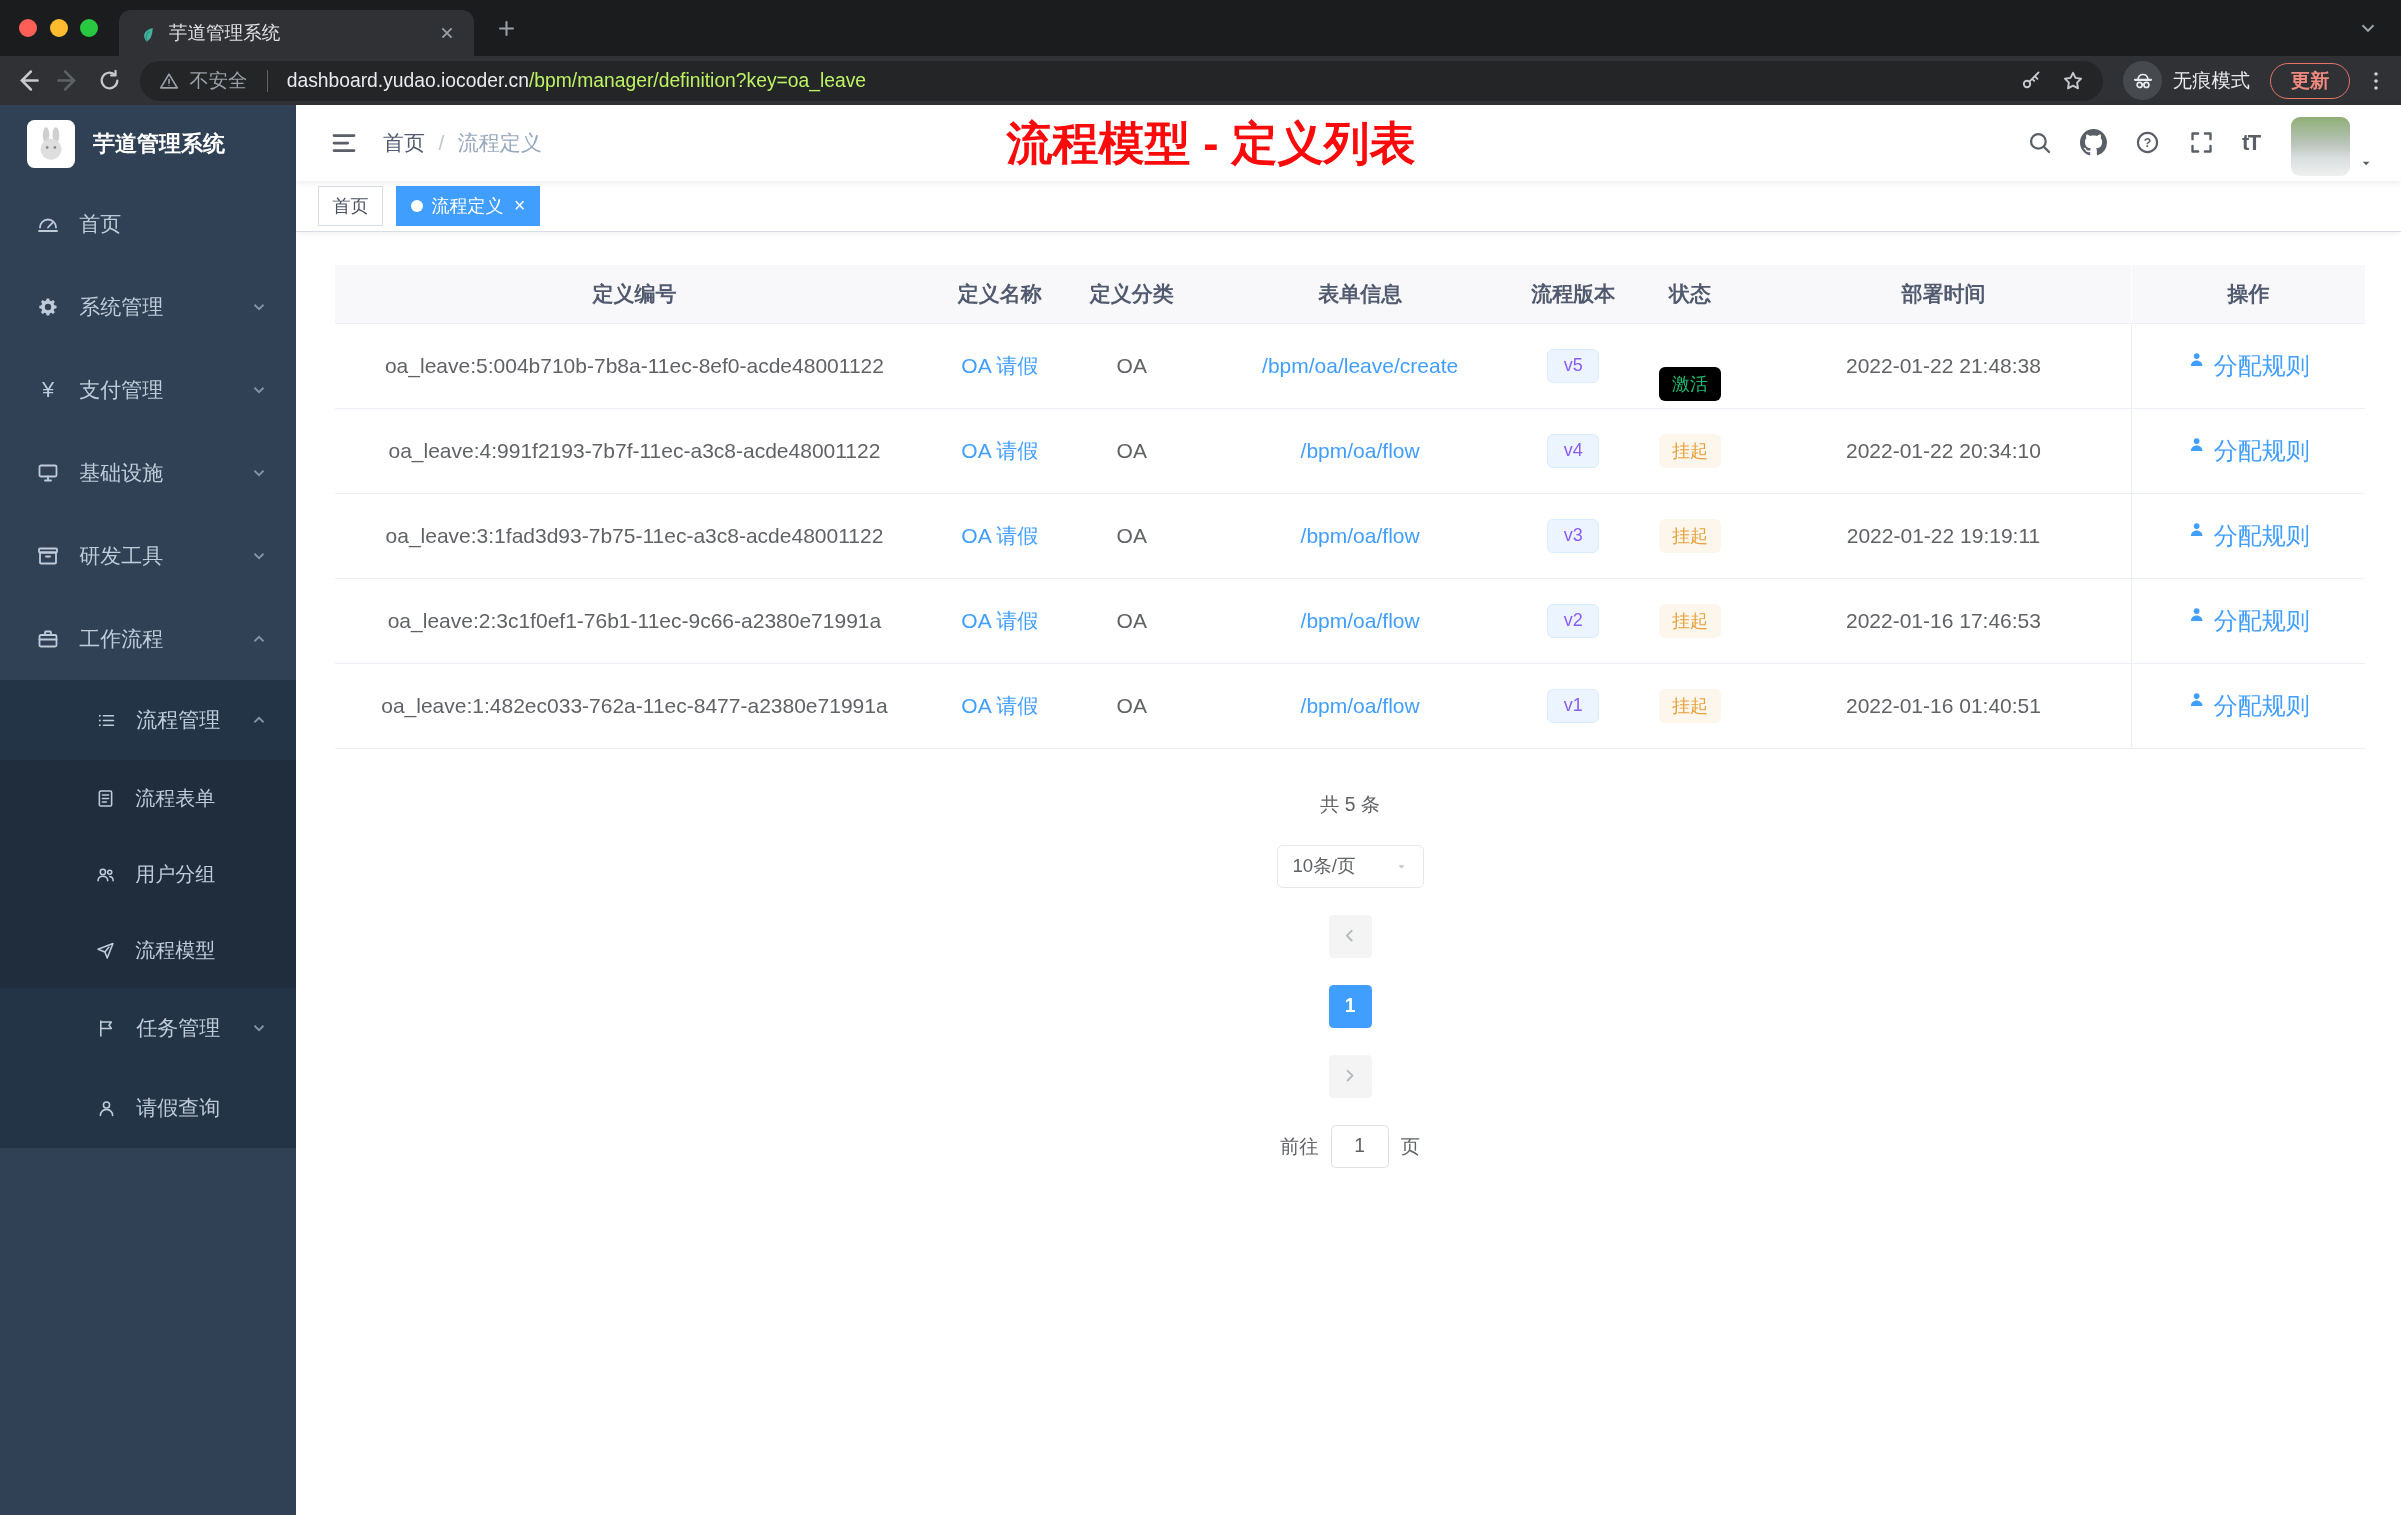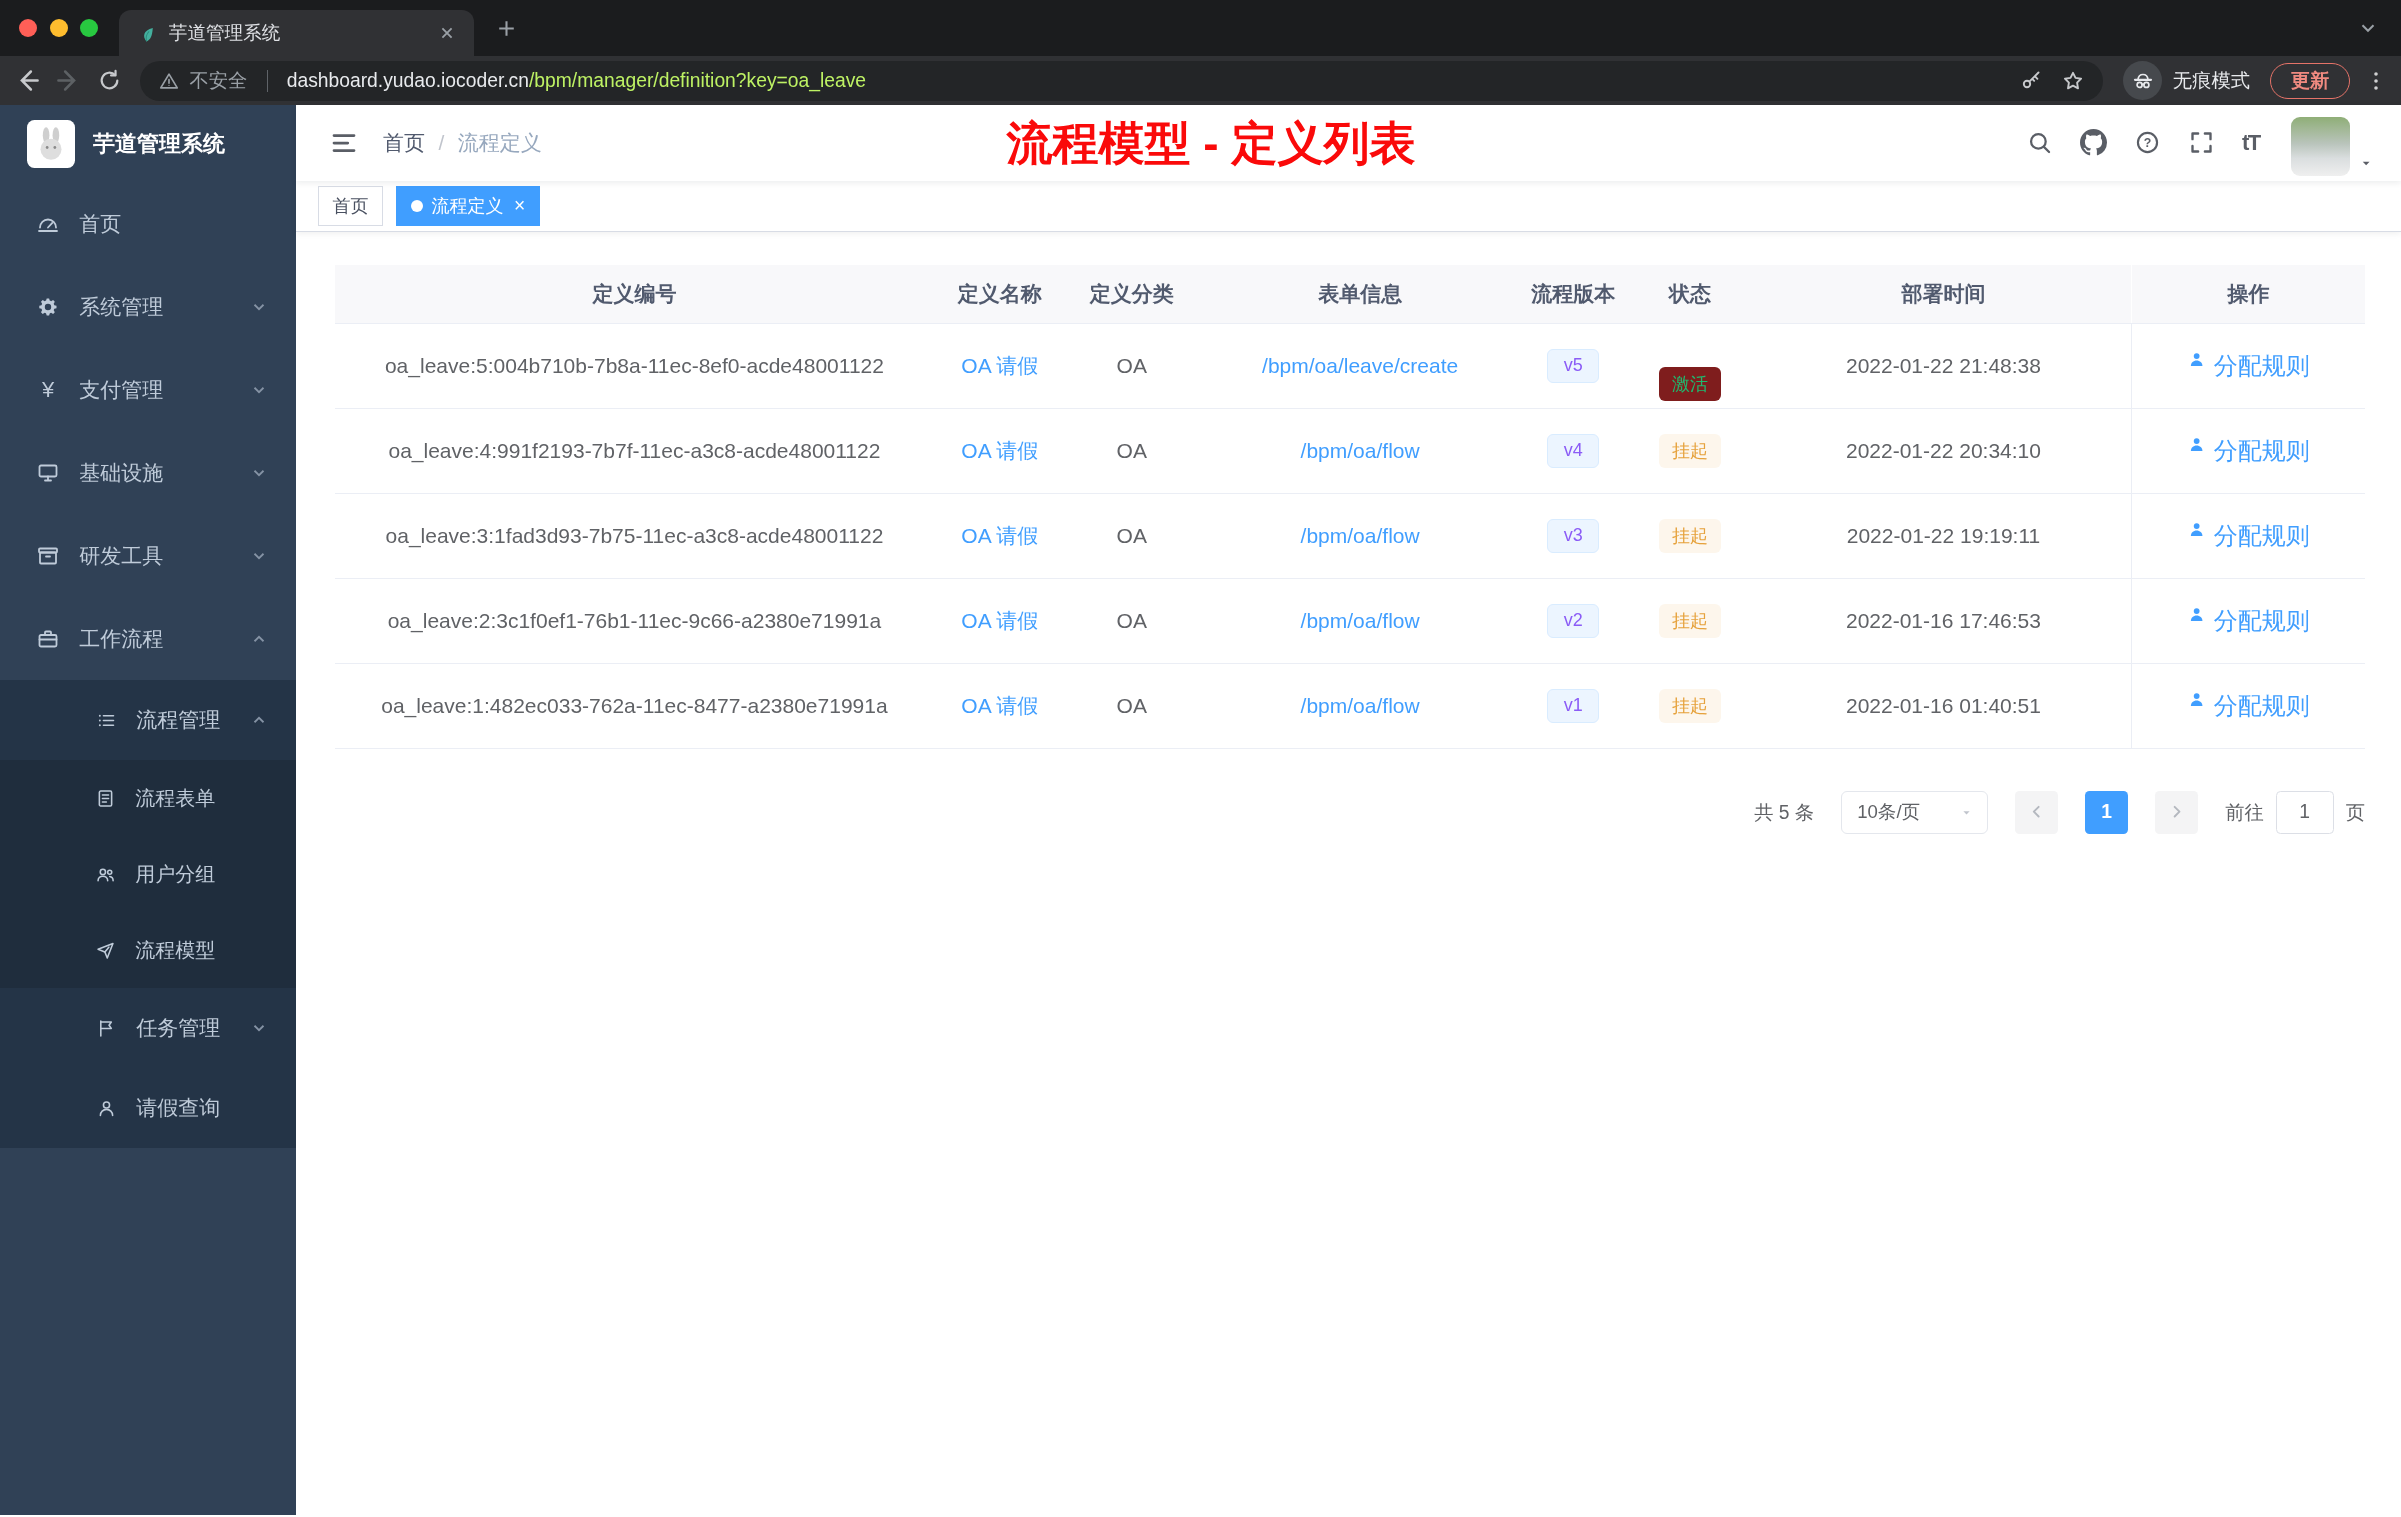--- a/index.html
+++ b/index.html
@@ -94,25 +94,25 @@
   thead th.c7 { border-left:1.5px solid #fff; }
   tbody td { height:85px; border-bottom:0.7px solid #ebeef5; font-size:21px; color:#606266;
              text-align:center; white-space:nowrap; overflow:hidden; }
   tbody td.c7 { border-left:0.7px solid #ebeef5; }
   .lnk { color:#409eff; font-size:21px; }
   .op-lnk { display:inline-flex; align-items:flex-start; gap:7.4px; font-size:24px; }
   .ic-person { width:19.3px; height:19.3px; fill:currentColor; }
   .pill { display:inline-flex; align-items:center; justify-content:center; height:34px; padding:0 13.4px;
           border-radius:6px; font-size:18px; white-space:nowrap; }
   .pill-ver { background:#ecf5ff; border:0.7px solid #d9ecff; color:#8b5cf6; min-width:52px; }
-  .pill-active { background:#7f1d1d; color:#1fb96e;margin-top:36px; }
+  .pill-active { background:#000000; color:#1fb96e;margin-top:36px; }
   .pill-suspended { background:#fdf6ec; color:#e6a23c; }
 
   .pagination { margin-top:42px; display:flex; align-items:center; justify-content:flex-end; gap:27px;
-                font-size:19.3px; color:#606266; }
+                font-size:19.3px; color:#606266;flex-direction:column; }
   .page-select { width:147px; height:43px; border:0.7px solid #e4e7ed; border-radius:6px; background:#fff;
                  display:flex; align-items:center; justify-content:space-between; padding:0 13.4px 0 15px;
                  font-size:18.6px; color:#606266; cursor:pointer; }
   .page-select .caret { width:15px; height:15px; color:#c0c4cc; margin:0; }
   .page-btn { width:43px; height:43px; border-radius:4.5px; background:#f4f4f5; display:flex; align-items:center;
               justify-content:center; color:#b4b8bf; cursor:pointer; }
   .page-btn.current { background:#409eff; color:#fff; font-weight:700; font-size:19.3px; }
   .goto { display:flex; align-items:center; gap:12px; }
   .goto-input { width:58px; height:43px; border:0.7px solid #dcdfe6; border-radius:4.5px; text-align:center;
                 font-size:19.3px; color:#606266; font-family:inherit; outline:none; background:#fff; }

